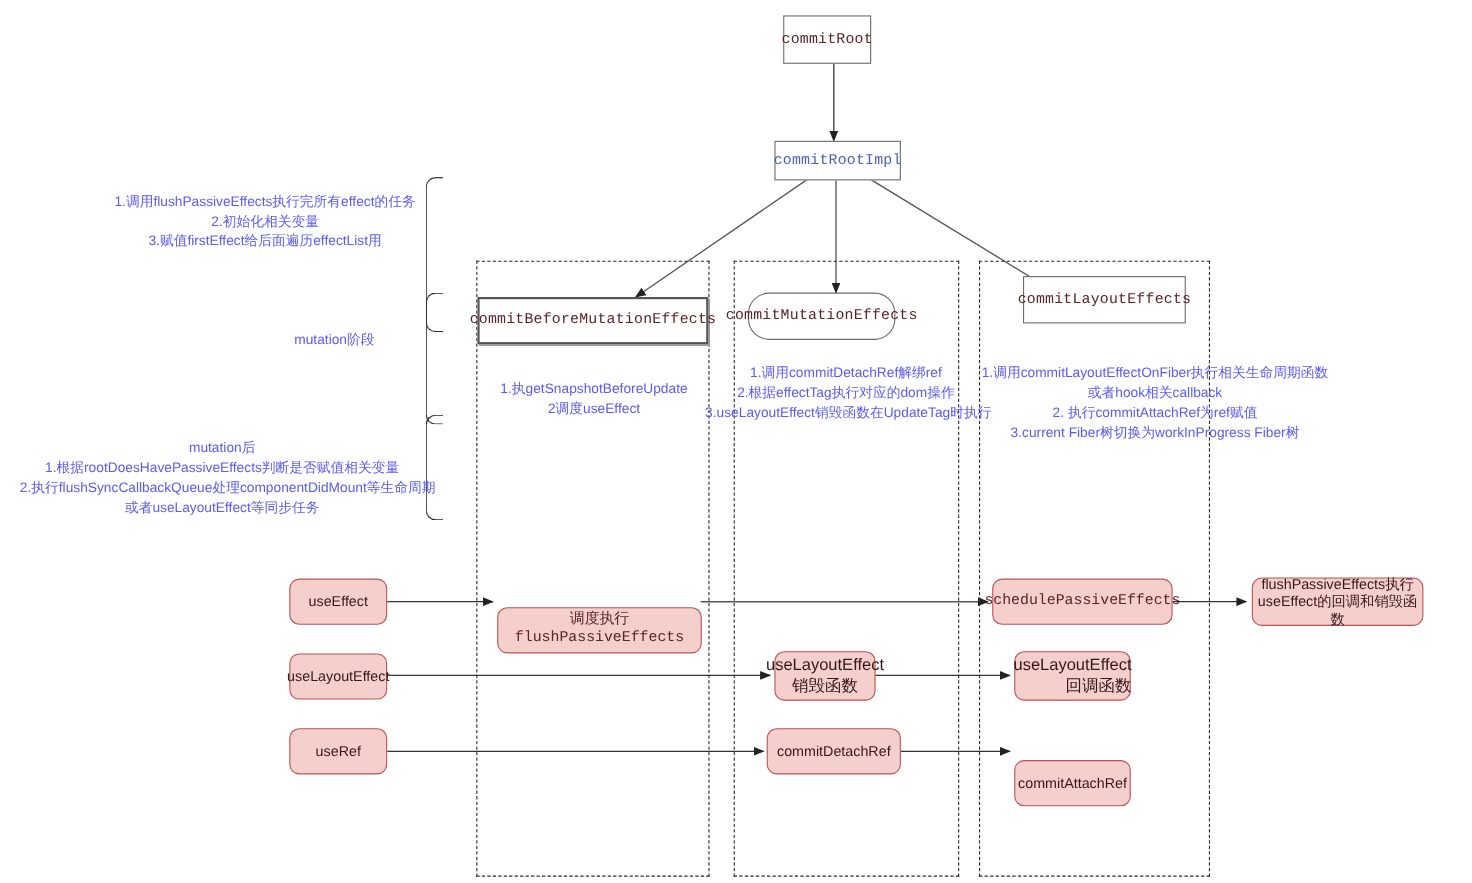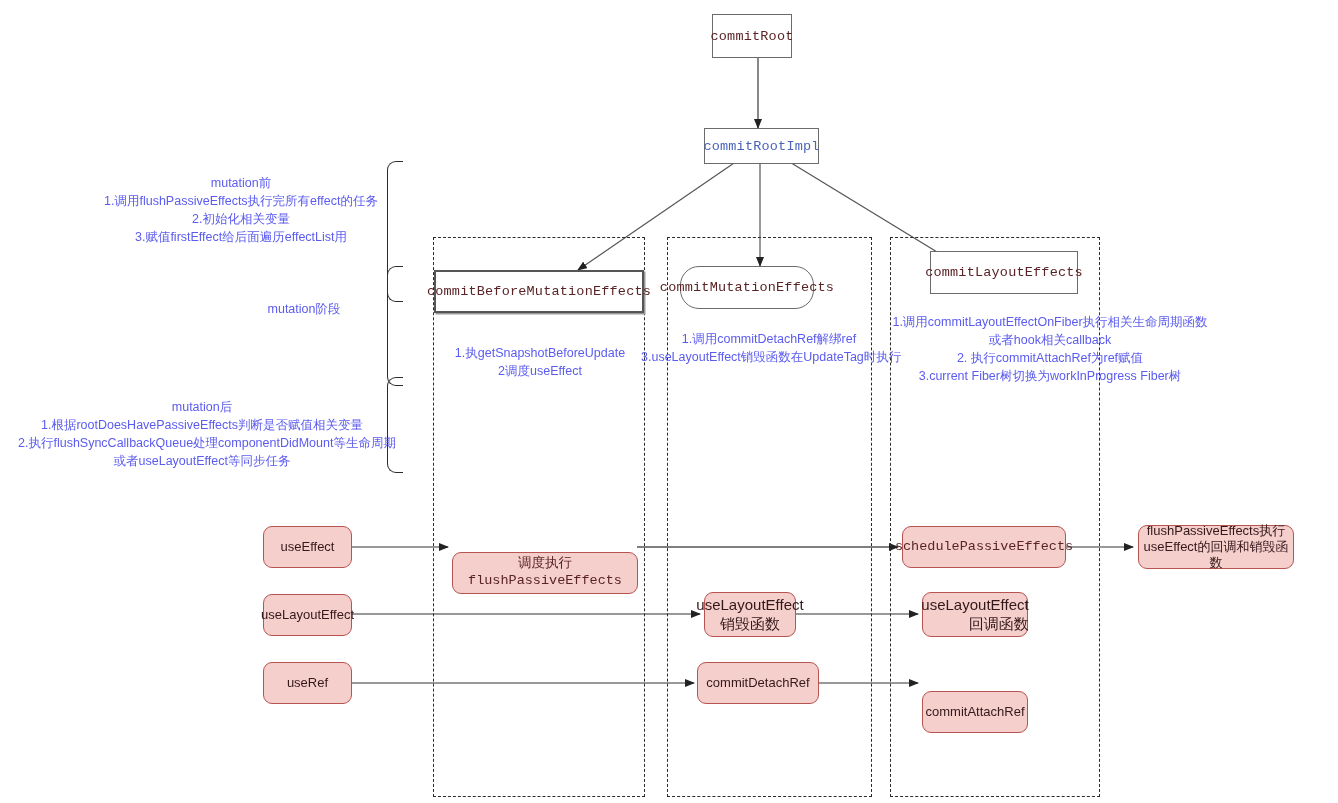--- a/index.html
+++ b/index.html
@@ -139,21 +139,20 @@
 
   <div class="proc" style="left:680px; top:266px; width:134px; height:43px;border-radius:19px;">
     <span>commitMutationEffects</span>
   </div>
 
   <div class="proc" style="left:930px; top:251px; width:148px; height:43px;">
     <span>commitLayoutEffects</span>
   </div>
 
   <div class="note leftnote" style="left:96px; top:174px; width:290px;">
-    <div>mutation前</div>
     <div>1.调用flushPassiveEffects执行完所有effect的任务</div>
     <div>2.初始化相关变量</div>
     <div>3.赋值firstEffect给后面遍历effectList用</div>
   </div>
 
   <div class="note" style="left:234px; top:300px; width:140px;">
     <div>mutation阶段</div>
   </div>
 
   <div class="note leftnote" style="left:18px; top:398px; width:368px;">
@@ -163,24 +162,25 @@
     <div>或者useLayoutEffect等同步任务</div>
   </div>
 
   <div class="note" style="left:434px; top:344px; width:212px; z-index:6;">
     <div>1.执getSnapshotBeforeUpdate</div>
     <div>2调度useEffect</div>
   </div>
 
   <div class="note" style="left:641px; top:330px; width:256px; z-index:6;">
     <div>1.调用commitDetachRef解绑ref</div>
+    <div>2.根据effectTag执行对应的dom操作</div>
     <div>3.useLayoutEffect销毁函数在UpdateTag时执行</div>
   </div>
 
-  <div class="note" style="left:878px; top:313px; width:344px; z-index:6;">
+  <div class="note" style="left:878px; top:330px; width:344px; z-index:6;">
     <div>1.调用commitLayoutEffectOnFiber执行相关生命周期函数</div>
     <div>或者hook相关callback</div>
     <div>2. 执行commitAttachRef为ref赋值</div>
     <div>3.current Fiber树切换为workInProgress Fiber树</div>
   </div>
 
   <div class="pill" style="left:263px; top:526px; width:89px; height:42px;">
     <span>useEffect</span>
   </div>
 

